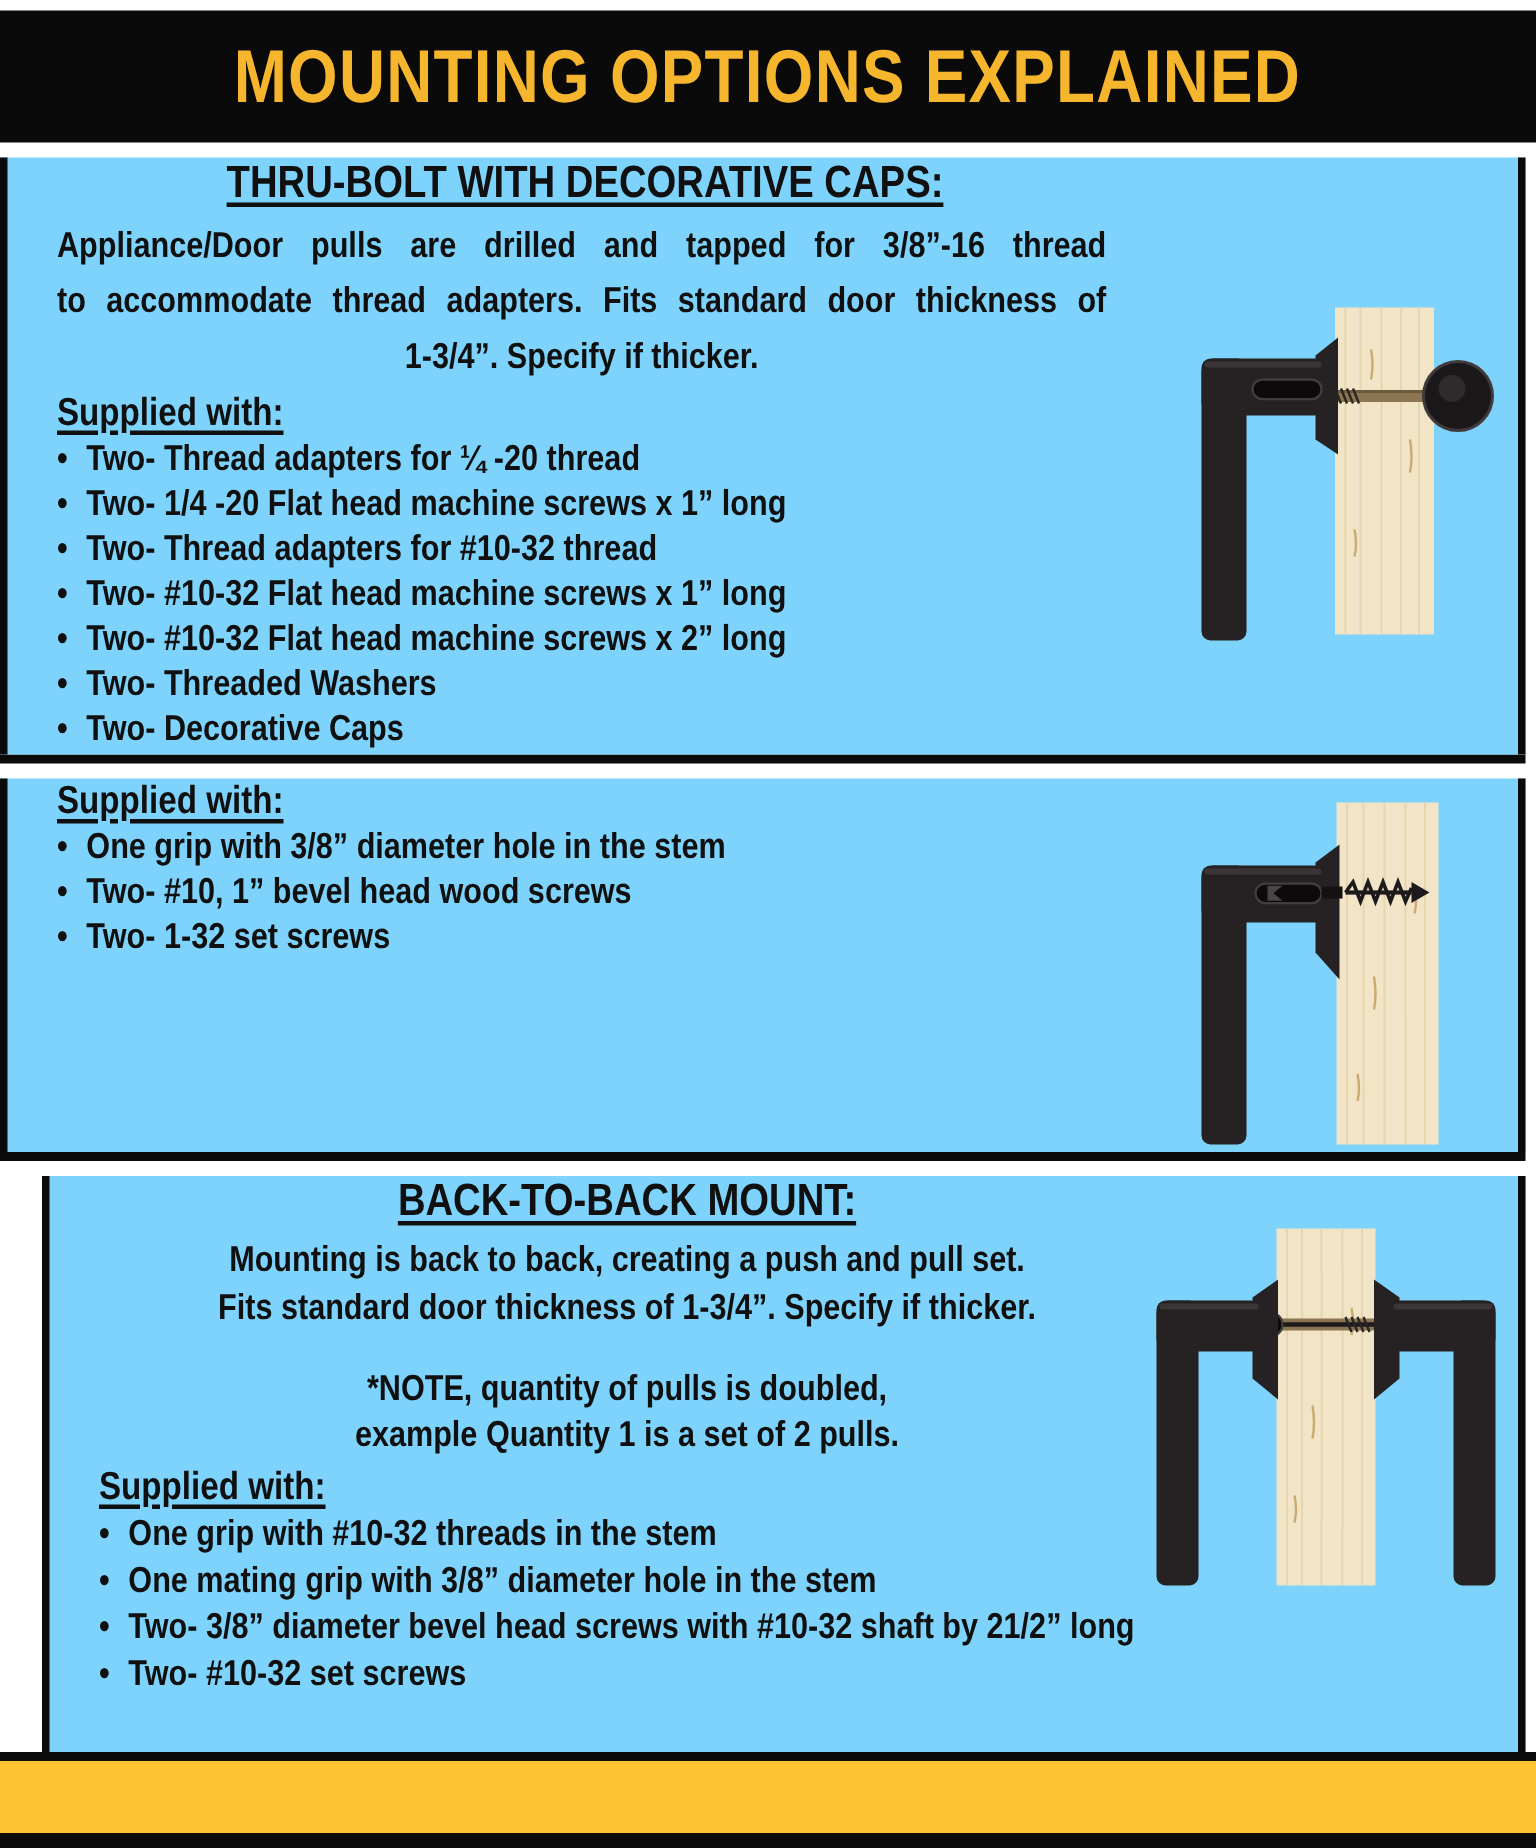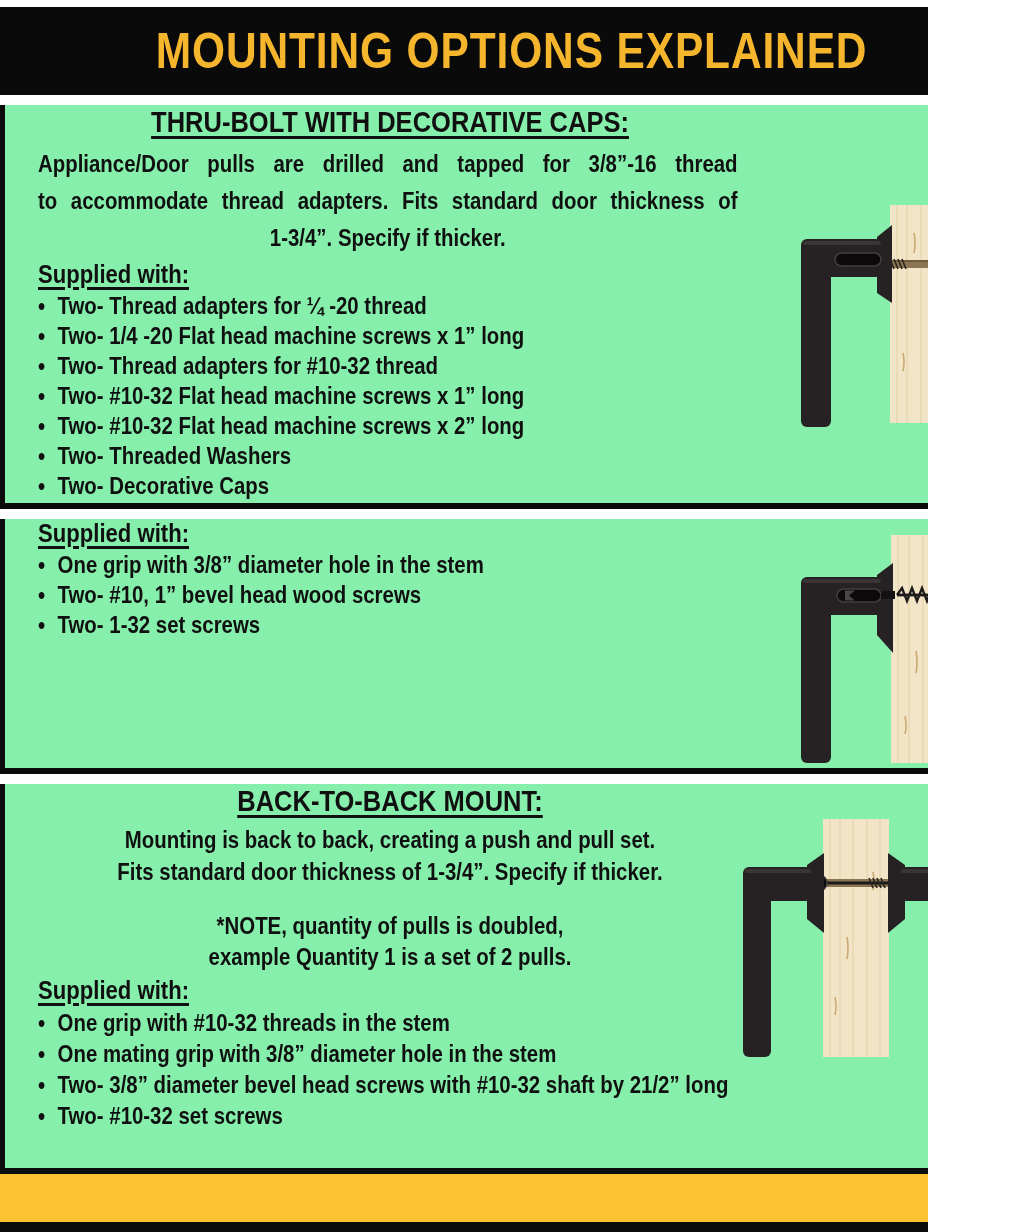--- a/index.html
+++ b/index.html
@@ -1,37 +1,37 @@
 <!DOCTYPE html>
 <html><head>
 <meta charset="utf-8">
 <style>
   html,body{margin:0;padding:0;background:#ffffff;}
   .page{
-    position:relative;width:928px;height:1232px;background:#ffffff;overflow:hidden;
+    position:relative;width:1024px;height:1232px;background:#ffffff;overflow:hidden;
     font-family:"Liberation Sans",sans-serif;font-weight:bold;color:#101010;
   }
   
   .titlebar{
     position:absolute;top:7px;left:0;width:1024px;height:88px;background:#0a0a0a;
     display:flex;align-items:center;justify-content:center;
   }
   .titlebar .title{
     color:#F5B52D;font-size:50px;letter-spacing:1px;white-space:nowrap;
     transform:scaleX(0.85);transform-origin:50% 50%;
   }
   
   .sections{position:absolute;top:95px;left:0;width:1017px;}
   .section{
-    position:relative;box-sizing:border-box;background:#86efac;
+    position:relative;box-sizing:border-box;background:#7dd3fc;
     border-left:5px solid #0b0b0b;border-right:5px solid #0b0b0b;
   }
   .sec1{height:398px;}
   .sec2{height:249px;}
-  .sec3{height:414px;}
+  .sec3{height:414px;margin-left:28px;}
   .divider{width:1017px;height:6px;background:#0b0b0b;}
   
   .center-col{width:770px;text-align:center;}
   .cxc{transform:scaleX(0.85);transform-origin:50% 50%;}
   .cxl{transform:scaleX(0.85);transform-origin:0 50%;}
   .sec-heading{
     margin-top:10px;font-size:30px;line-height:34px;
     text-decoration:underline;text-decoration-thickness:3px;text-underline-offset:4px;
     white-space:nowrap;
   }

